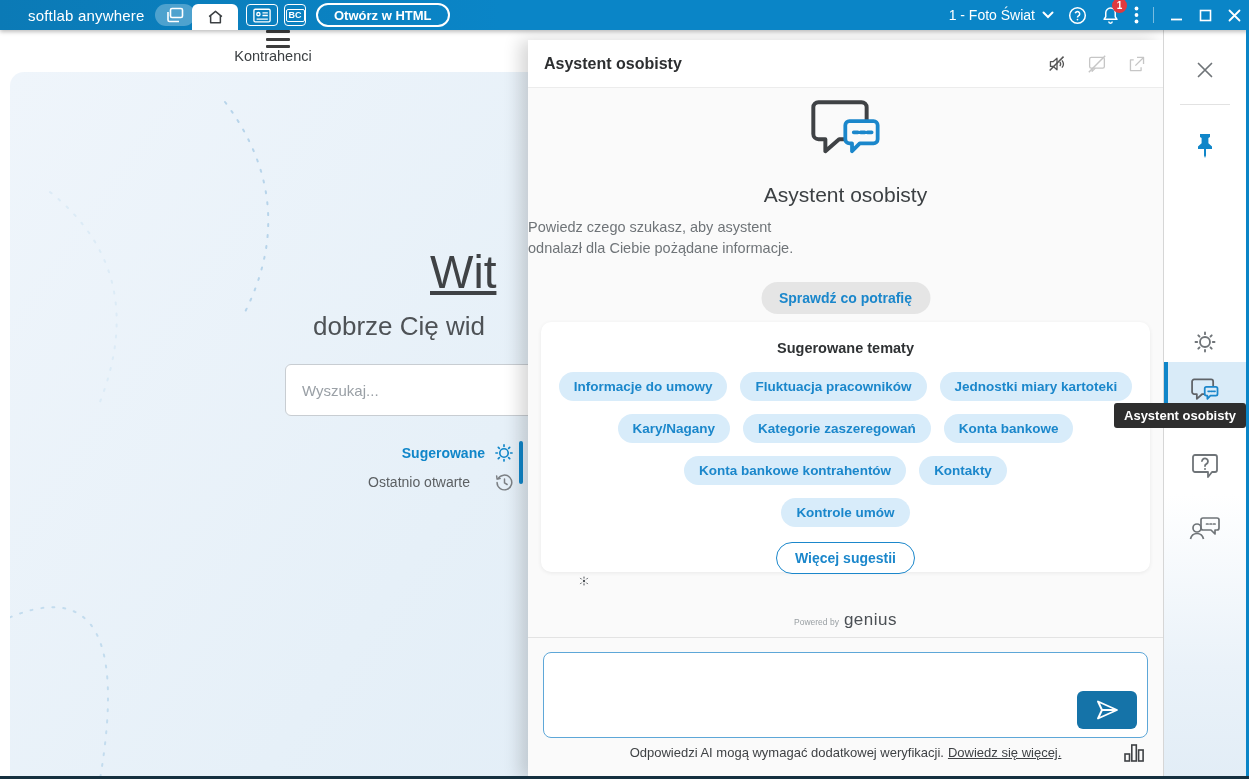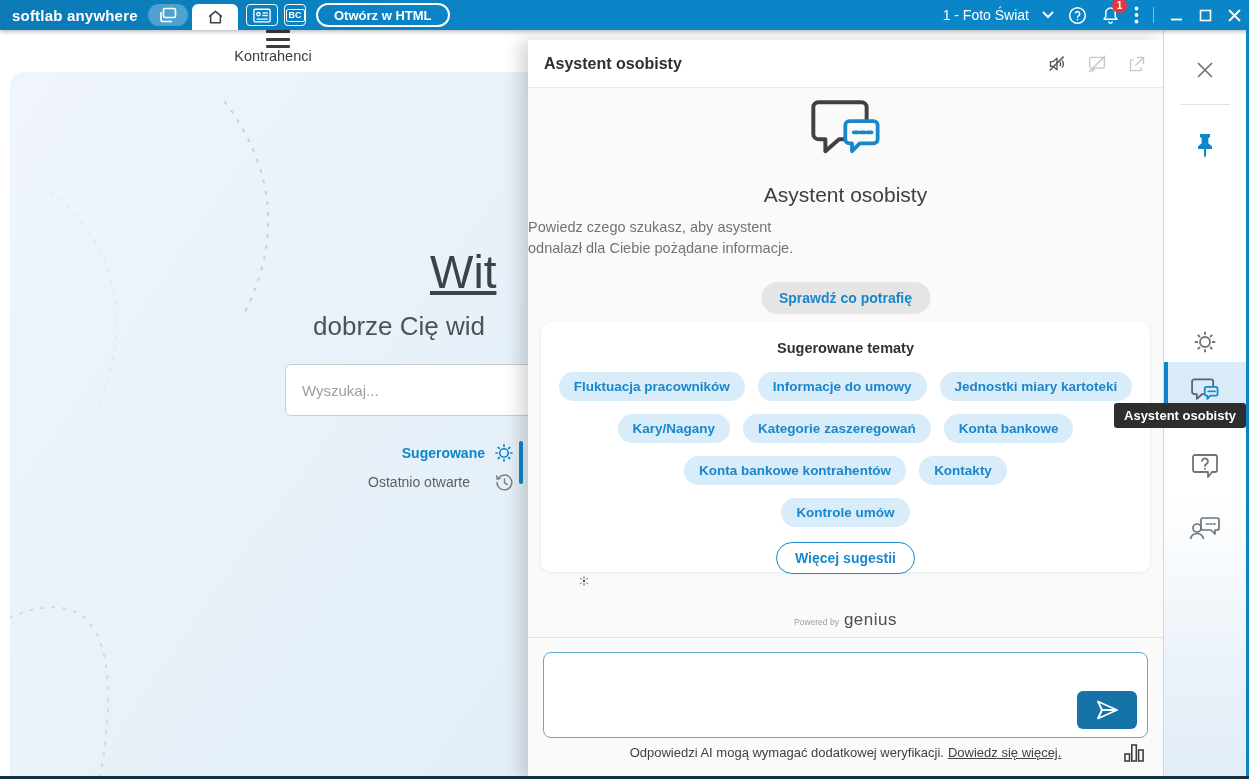--- a/index.html
+++ b/index.html
@@ -3,32 +3,32 @@
 <meta charset="utf-8">
 <style>
   html,body{margin:0;padding:0;background:#c9c9c9;}
   *{box-sizing:border-box;font-family:"Liberation Sans",sans-serif;}
   #root{position:relative;width:1249px;height:779px;background:#fff;overflow:hidden;}
 
   
   .titlebar{position:absolute;left:0;top:0;width:100%;height:30px;
     background:linear-gradient(90deg,#0b7ab6 0%,#0a85c7 40%,#0a85c7 100%);
     display:flex;align-items:center;color:#fff;box-shadow:0 2px 4px rgba(0,0,0,.25);z-index:40;}
-  .app-name{font-size:15px;font-weight:700;margin-left:12px;letter-spacing:.2px;text-align:right;}
+  .app-name{font-size:15px;font-weight:400;margin-left:28px;letter-spacing:.2px;text-align:right;}
   .stack-pill{margin-left:10px;width:40px;height:22px;border-radius:11px;background:rgba(255,255,255,.28);
     display:flex;align-items:center;justify-content:center;}
   .tab-active{position:absolute;left:192px;top:4px;width:46px;height:26px;background:#fff;
     border-radius:6px 6px 0 0;display:flex;align-items:center;justify-content:center;}
   .tb-iconbtn{position:absolute;top:4px;height:22px;border:1.5px solid #fff;border-radius:4px;
     display:flex;align-items:center;justify-content:center;color:#fff;}
   .bc-text{font-size:9px;font-weight:700;border:1.2px solid #fff;border-radius:2px;padding:1px 2px;line-height:1;}
   .open-html{position:absolute;left:316px;top:3px;height:24px;border:2px solid #fff;border-radius:13px;
     background:transparent;color:#fff;font-size:13px;font-weight:700;padding:0 16px;display:flex;align-items:center;}
   .tb-right{position:absolute;right:8px;top:0;height:30px;display:flex;align-items:center;gap:14px;}
-  .company{display:flex;align-items:center;gap:13px;font-size:14px;font-weight:500;}
+  .company{display:flex;align-items:center;gap:7px;font-size:14px;font-weight:500;}
   .bell-wrap{position:relative;display:flex;}
   .badge{position:absolute;top:-7px;right:-7px;min-width:15px;height:15px;border-radius:8px;background:#e0393e;
     color:#fff;font-size:10px;font-weight:700;display:flex;align-items:center;justify-content:center;padding:0 3px;}
   .tb-sep{width:1px;height:16px;background:rgba(255,255,255,.45);}
   .winctl{display:flex;align-items:center;gap:16px;margin-left:2px;}
   .tb-right svg,.winctl svg{display:block;}
 
   
   .toolbar-row{position:absolute;left:0;top:30px;width:528px;height:42px;background:#fff;display:flex;align-items:center;flex-direction:column;}
   .hamburger{margin-left:28px;width:24px;height:18px;display:flex;flex-direction:column;justify-content:space-between;cursor:pointer;}
@@ -240,22 +240,22 @@
     <div class="hero-title">Asystent osobisty</div>
     <div class="hero-sub">
       <span>Powiedz czego szukasz, aby asystent</span><br>
       <span>odnalazł dla Ciebie pożądane informacje.</span>
     </div>
     <button class="check-btn">Sprawdź co potrafię</button>
 
     <div class="topics-card">
       <div class="topics-title">Sugerowane tematy</div>
       <div class="chip-row">
+        <button class="chip">Informacje do umowy</button>
         <button class="chip">Fluktuacja pracowników</button>
-        <button class="chip">Informacje do umowy</button>
         <button class="chip">Jednostki miary kartoteki</button>
       </div>
       <div class="chip-row">
         <button class="chip">Kary/Nagany</button>
         <button class="chip">Kategorie zaszeregowań</button>
         <button class="chip">Konta bankowe</button>
       </div>
       <div class="chip-row">
         <button class="chip">Konta bankowe kontrahentów</button>
         <button class="chip">Kontakty</button>

